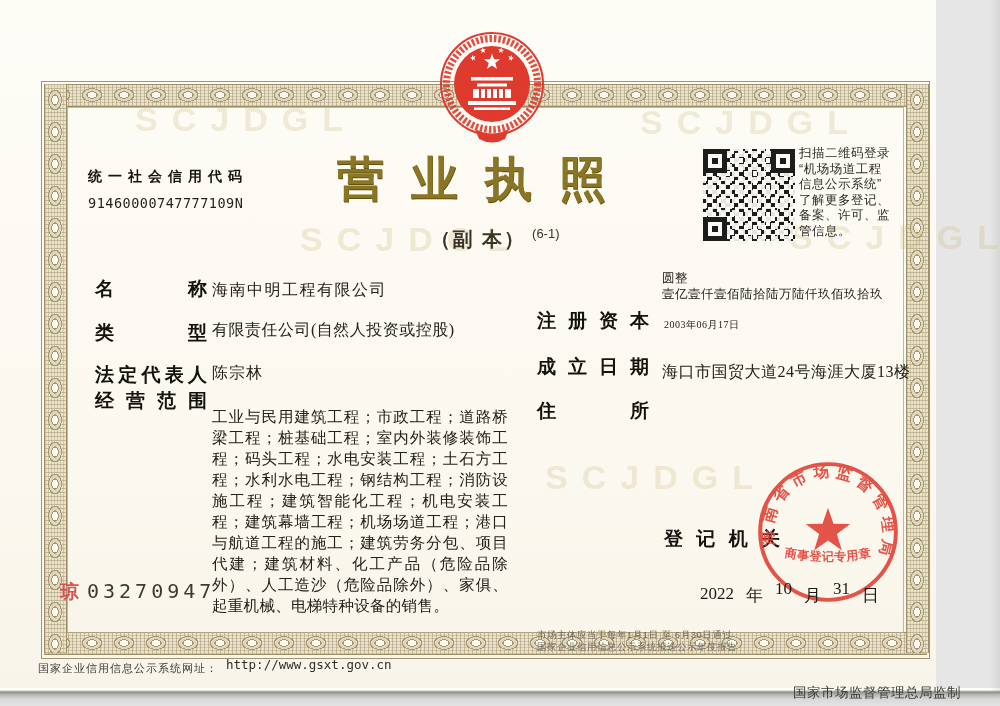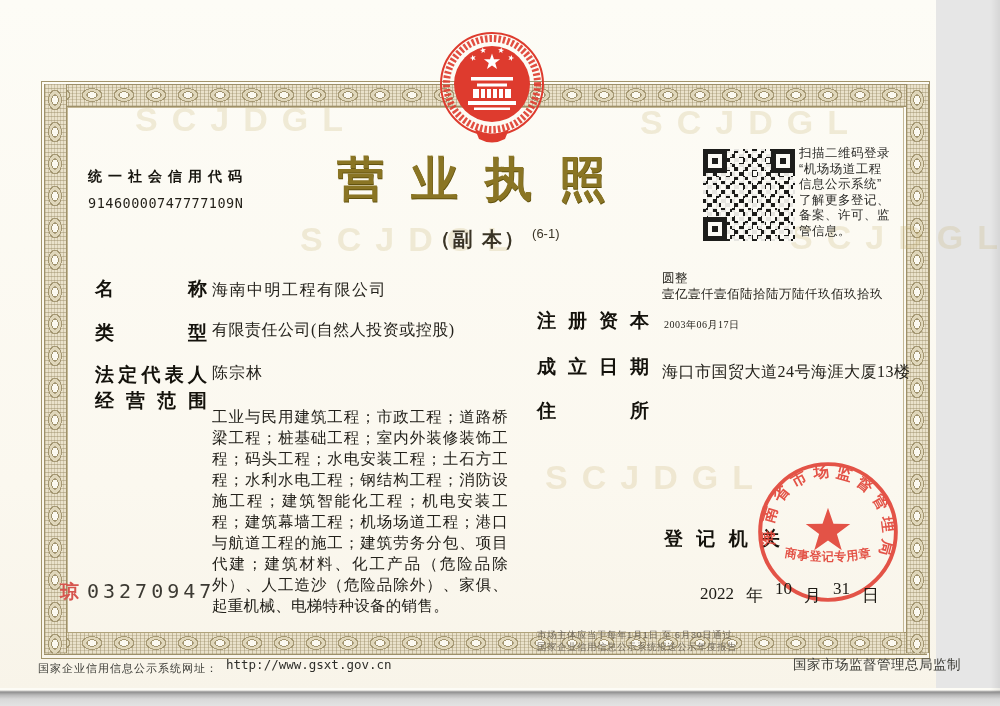--- a/index.html
+++ b/index.html
@@ -115,21 +115,21 @@
   
   .serial{position:absolute;left:60px;top:579px;z-index:3;display:flex;align-items:baseline;gap:8px;}
   .serial-prefix{color:#d6554e;font-size:19px;font-weight:bold;}
   .serial-number{font-family:"DejaVu Sans Mono","Liberation Mono",monospace;font-size:20px;letter-spacing:4px;color:#3c3a33;}
   
   .notice{position:absolute;left:537px;top:629px;z-index:3;
     font-size:9.5px;line-height:11.5px;color:#6e675a;letter-spacing:.5px;white-space:nowrap;}
   .footer-left{position:absolute;left:38px;top:661px;z-index:2;display:flex;align-items:flex-start;gap:8px;white-space:nowrap;}
   .site-label{font-size:11px;color:#3a3a35;letter-spacing:1px;}
   .site-url{font-family:"DejaVu Sans Mono","Liberation Mono",monospace;font-size:12.5px;color:#2e2e2a;position:relative;top:-4px;}
-  .footer-right{position:absolute;left:793px;top:656px;z-index:2;font-size:13.5px;color:#3a3a35;letter-spacing:.5px;white-space:nowrap;}
+  .footer-right{position:absolute;left:793px;top:684px;z-index:2;font-size:13.5px;color:#3a3a35;letter-spacing:.5px;white-space:nowrap;}
 </style>
 </head>
 <body>
 
 <div class="paper">
 
   <span class="wm" style="left:135px;top:100px;">SCJDGL</span>
   <span class="wm" style="left:640px;top:103px;">SCJDGL</span>
   <span class="wm" style="left:300px;top:220px;">SCJDGL</span>
   <span class="wm" style="left:790px;top:218px;">SCJDGL</span>

